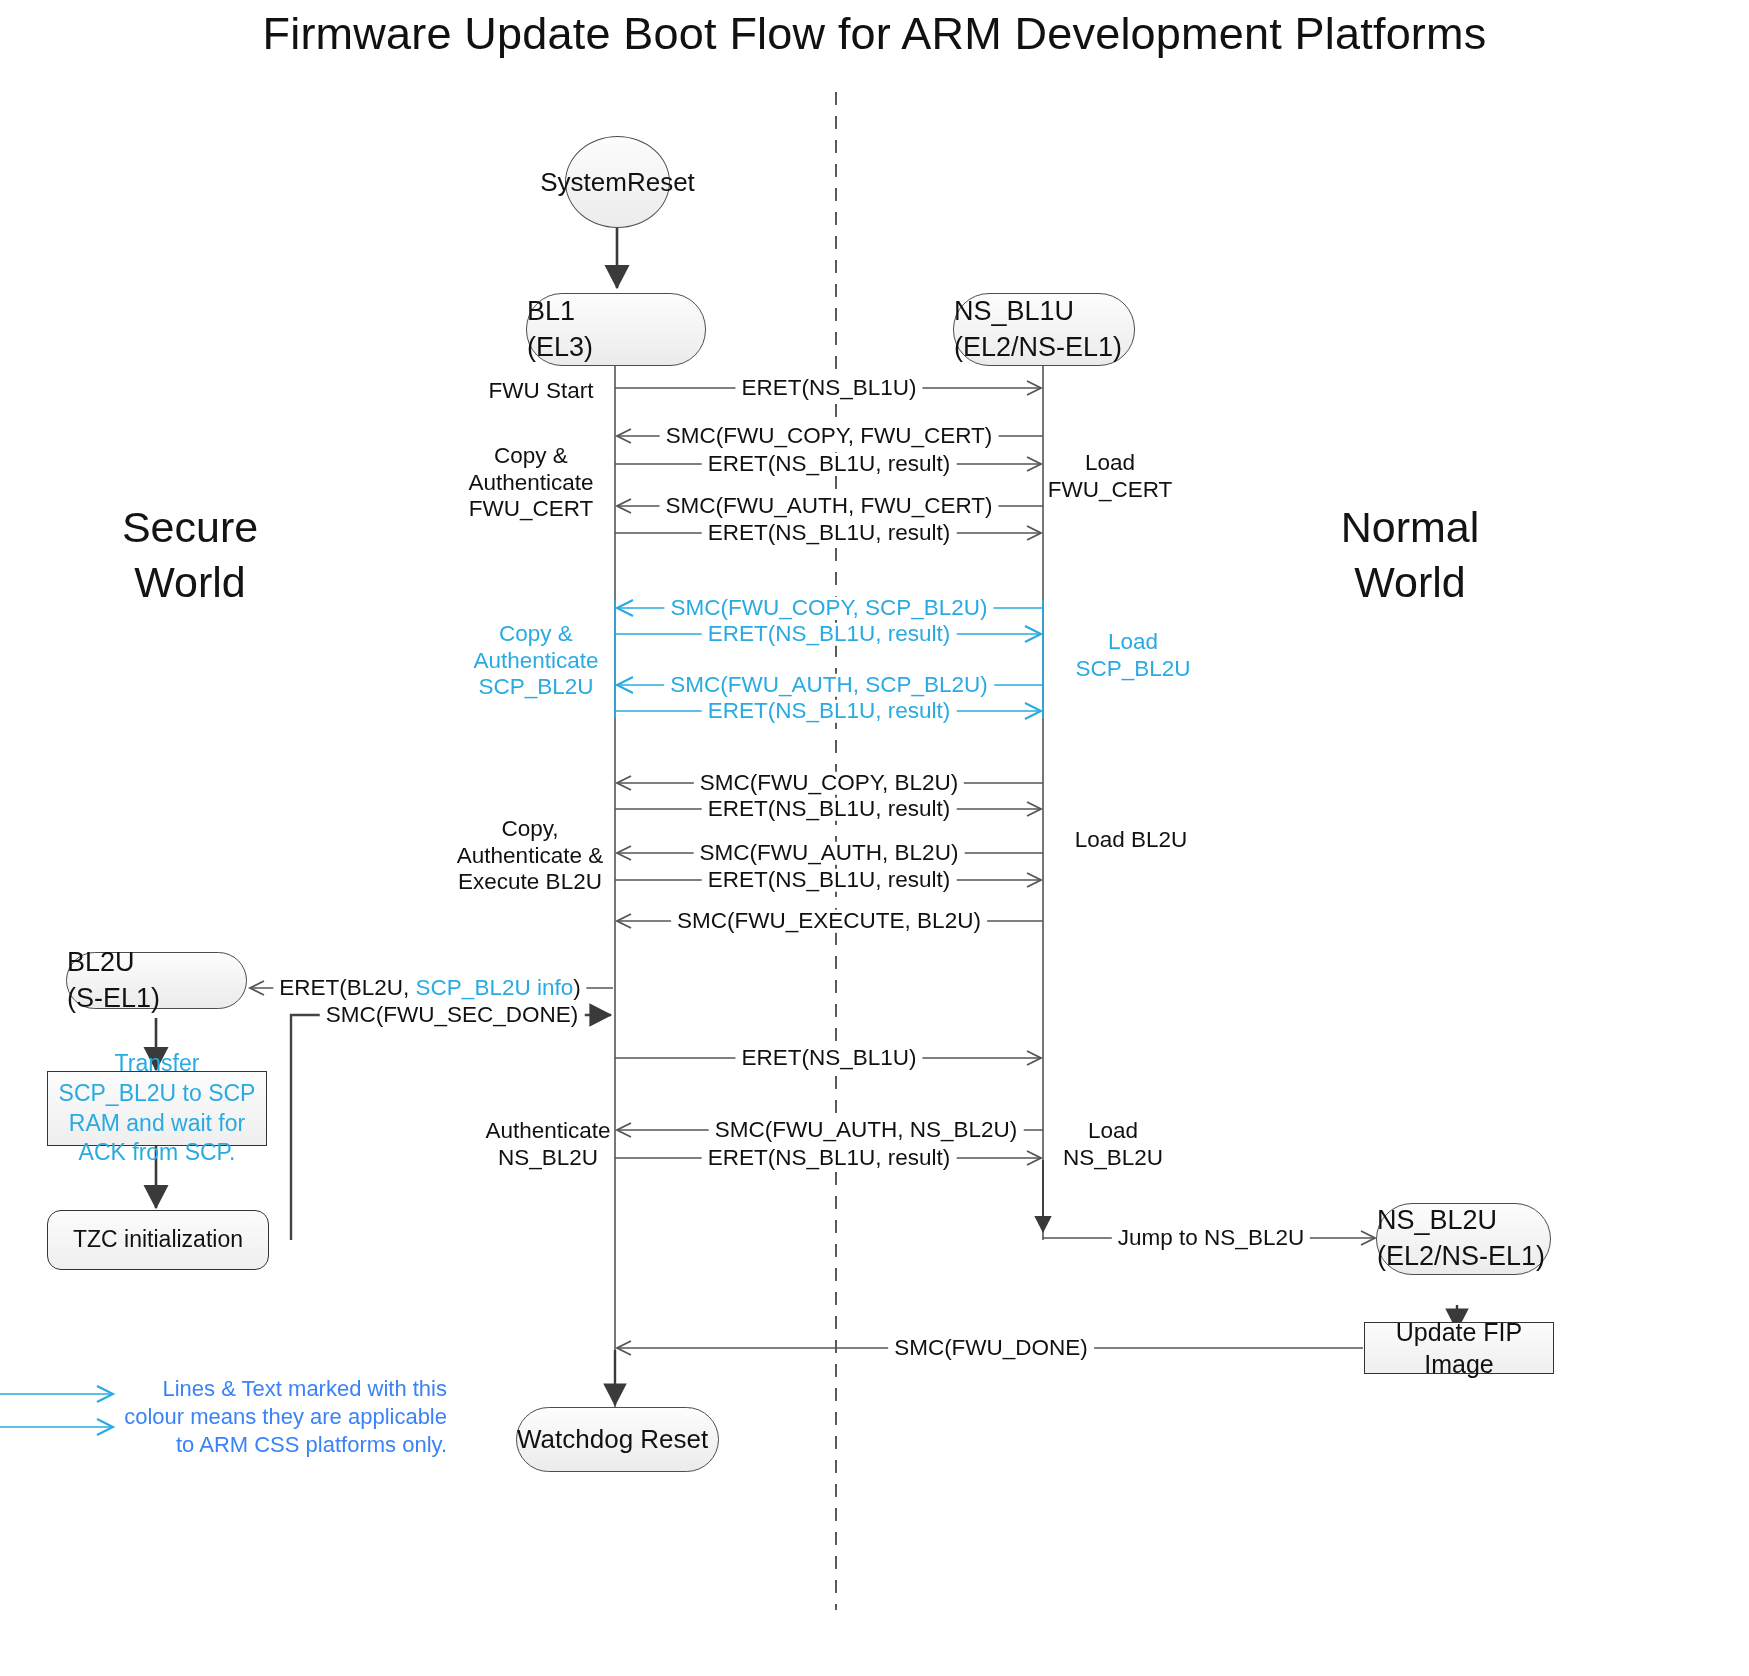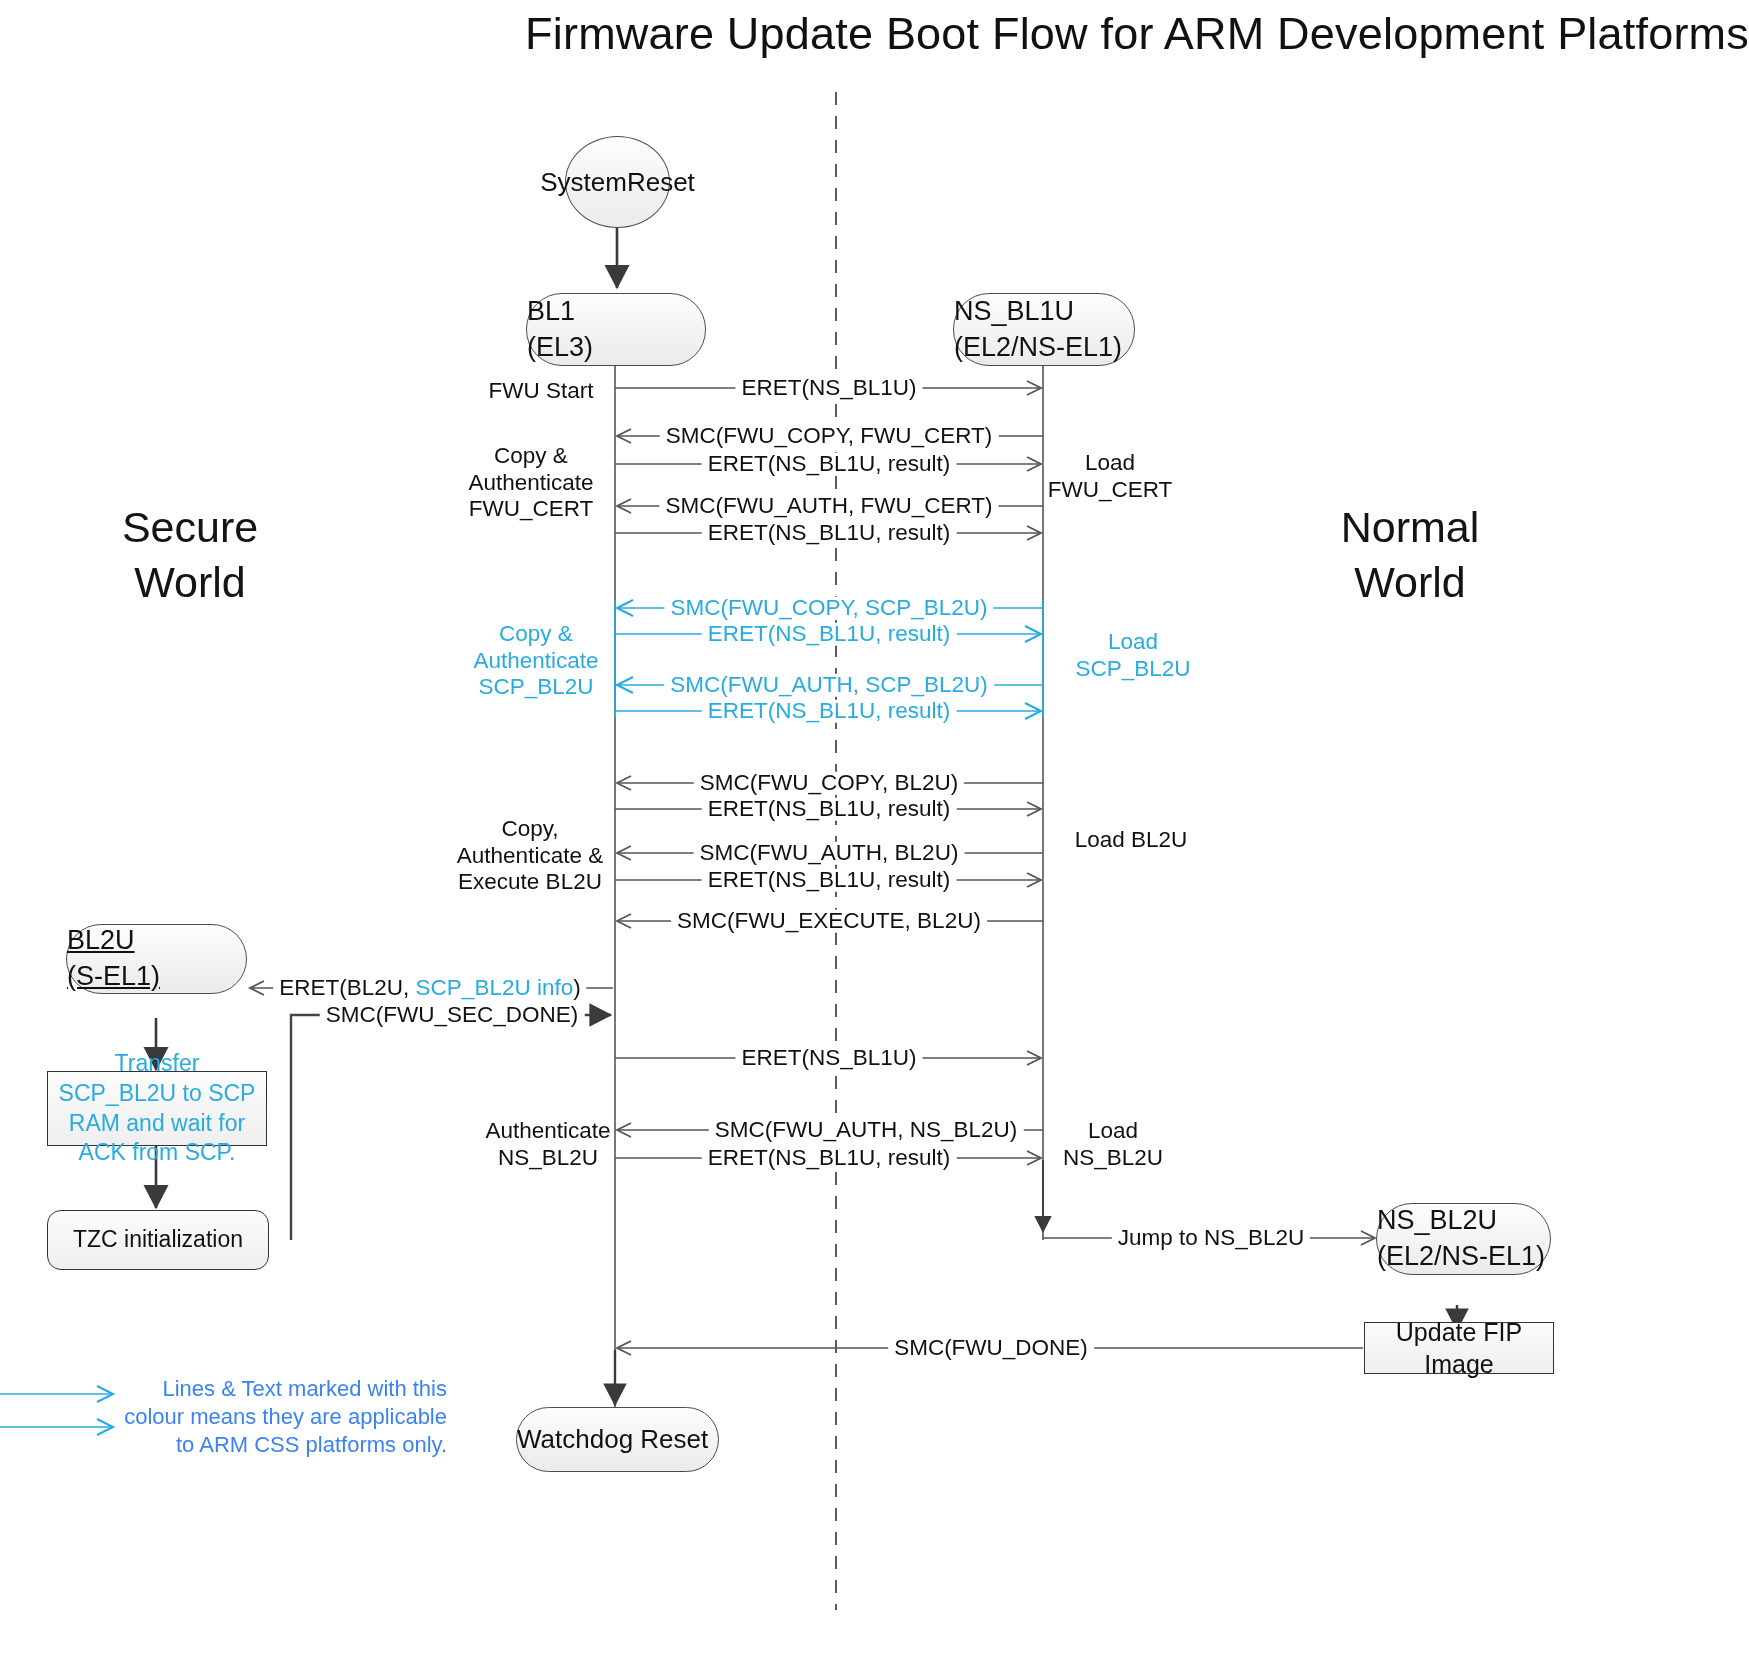--- a/index.html
+++ b/index.html
@@ -24,21 +24,21 @@
     top: 0;
     width: 1749px;
     height: 1676px;
     pointer-events: none;
   }
   .abs { position: absolute; }
 
   
   .title {
     left: 0; top: 8px; width: 1749px;
-    text-align: right;
+    text-align: center;
     font-size: 45px;
     letter-spacing: .2px;
     color: #111;
   }
 
   
   .world-label {
     font-size: 43px;
     line-height: 1.27;
     text-align: center;
@@ -214,21 +214,21 @@
   <div class="abs node-round" style="left:526px; top:293px; width:180px; height:73px;">
     <span>BL1</span>
     <span>(EL3)</span>
   </div>
 
   <div class="abs node-round" style="left:953px; top:293px; width:182px; height:73px;">
     <span>NS_BL1U</span>
     <span>(EL2/NS-EL1)</span>
   </div>
 
-  <div class="abs node-round" style="left:66px; top:924px; width:181px; height:70px;text-decoration:underline;">
+  <div class="abs node-round" style="left:66px; top:952px; width:181px; height:57px;">
     <span>BL2U</span>
     <span>(S-EL1)</span>
   </div>
 
   <div class="abs node-round" style="left:1376px; top:1203px; width:175px; height:72px;">
     <span>NS_BL2U</span>
     <span>(EL2/NS-EL1)</span>
   </div>
 
   <div class="abs node-rect cyan" style="left:47px; top:1071px; width:220px; height:75px;">Transfer SCP_BL2U to SCP RAM and wait for ACK from SCP.</div>

